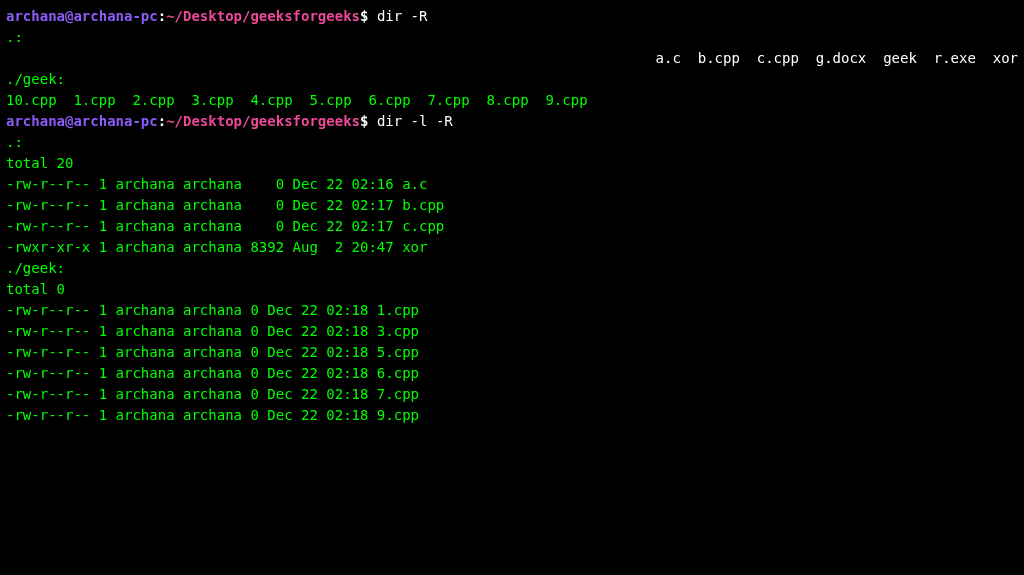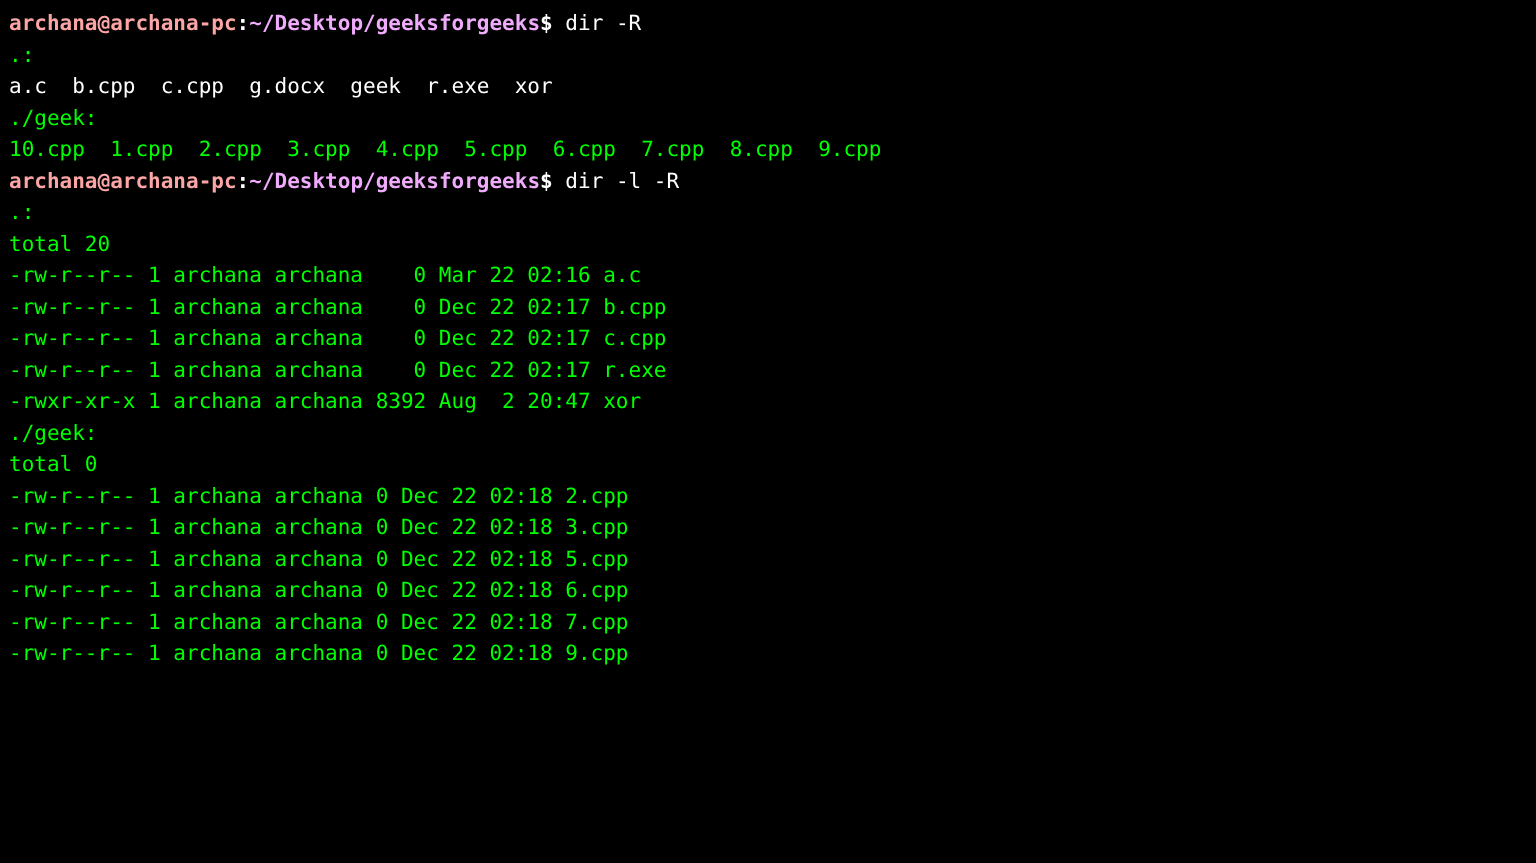--- a/index.html
+++ b/index.html
@@ -13,53 +13,52 @@
       font-size: 14px;
       line-height: 1.5;
       padding: 6px;
       width: 1024px;
       height: 575px;
       overflow: hidden;
     }
     .line {
       white-space: pre;
     }
-    .user-host { color: #fca5a5; font-weight: bold; }
+    .user-host { color: #8b5cf6; font-weight: bold; }
     .colon { color: #ffffff; font-weight: bold; }
-    .path { color: #f0abfc; font-weight: bold; }
+    .path { color: #ec4899; font-weight: bold; }
     .dollar { color: #ffffff; font-weight: bold; }
-    .cmd { color: #ffffff; }
+    .cmd { color: #ffffff; text-align: right; }
     .out { color: #00ff00; }
   </style>
 </head>
 <body>
 
 <div>
 
   <div class="line"><span class="user-host">archana@archana-pc</span><span class="colon">:</span><span class="path">~/Desktop/geeksforgeeks</span><span class="dollar">$</span><span class="cmd"> </span><span class="cmd">dir -R</span></div>
 
   <div class="line out">.:</div>
   <div class="line cmd">a.c  b.cpp  c.cpp  g.docx  geek  r.exe  xor</div>
   <div class="line out"></div>
   <div class="line out">./geek:</div>
   <div class="line out">10.cpp  1.cpp  2.cpp  3.cpp  4.cpp  5.cpp  6.cpp  7.cpp  8.cpp  9.cpp</div>
 
   <div class="line"><span class="user-host">archana@archana-pc</span><span class="colon">:</span><span class="path">~/Desktop/geeksforgeeks</span><span class="dollar">$</span><span class="cmd"> </span><span class="cmd">dir -l -R</span></div>
 
   <div class="line out">.:</div>
   <div class="line out">total 20</div>
-  <div class="line out">-rw-r--r-- 1 archana archana    0 Mar 22 02:16 a.c</div>
+  <div class="line out">-rw-r--r-- 1 archana archana    0 Dec 22 02:16 a.c</div>
   <div class="line out">-rw-r--r-- 1 archana archana    0 Dec 22 02:17 b.cpp</div>
   <div class="line out">-rw-r--r-- 1 archana archana    0 Dec 22 02:17 c.cpp</div>
-  <div class="line out">-rw-r--r-- 1 archana archana    0 Dec 22 02:17 r.exe</div>
   <div class="line out">-rwxr-xr-x 1 archana archana 8392 Aug  2 20:47 xor</div>
   <div class="line out"></div>
   <div class="line out">./geek:</div>
   <div class="line out">total 0</div>
-  <div class="line out">-rw-r--r-- 1 archana archana 0 Dec 22 02:18 2.cpp</div>
+  <div class="line out">-rw-r--r-- 1 archana archana 0 Dec 22 02:18 1.cpp</div>
   <div class="line out">-rw-r--r-- 1 archana archana 0 Dec 22 02:18 3.cpp</div>
   <div class="line out">-rw-r--r-- 1 archana archana 0 Dec 22 02:18 5.cpp</div>
   <div class="line out">-rw-r--r-- 1 archana archana 0 Dec 22 02:18 6.cpp</div>
   <div class="line out">-rw-r--r-- 1 archana archana 0 Dec 22 02:18 7.cpp</div>
   <div class="line out">-rw-r--r-- 1 archana archana 0 Dec 22 02:18 9.cpp</div>
 
   <div class="line"></div>
 
 </div>
 

